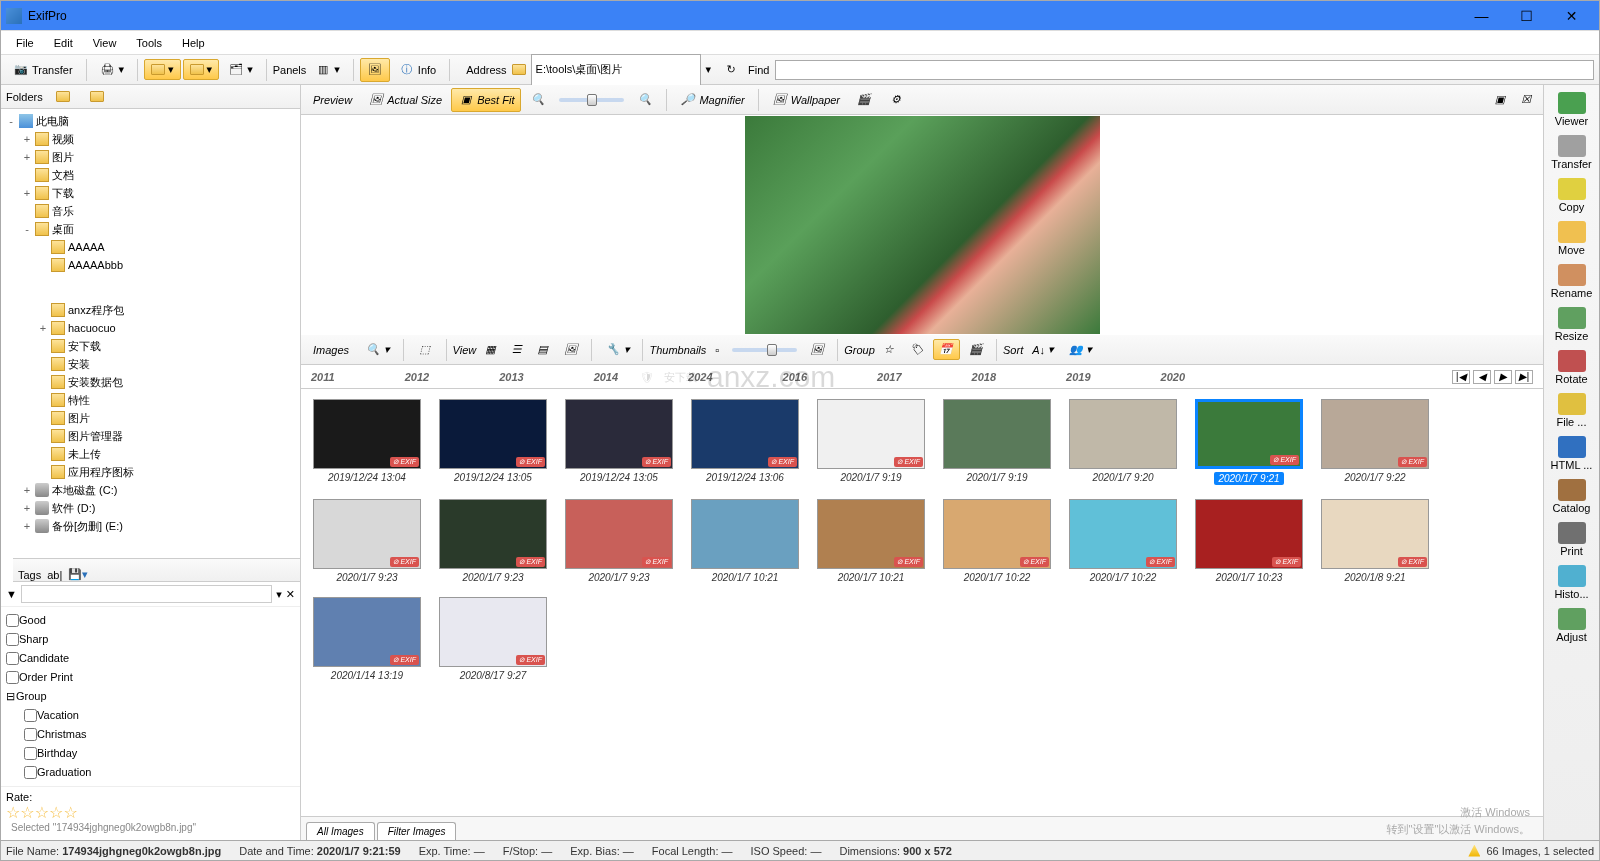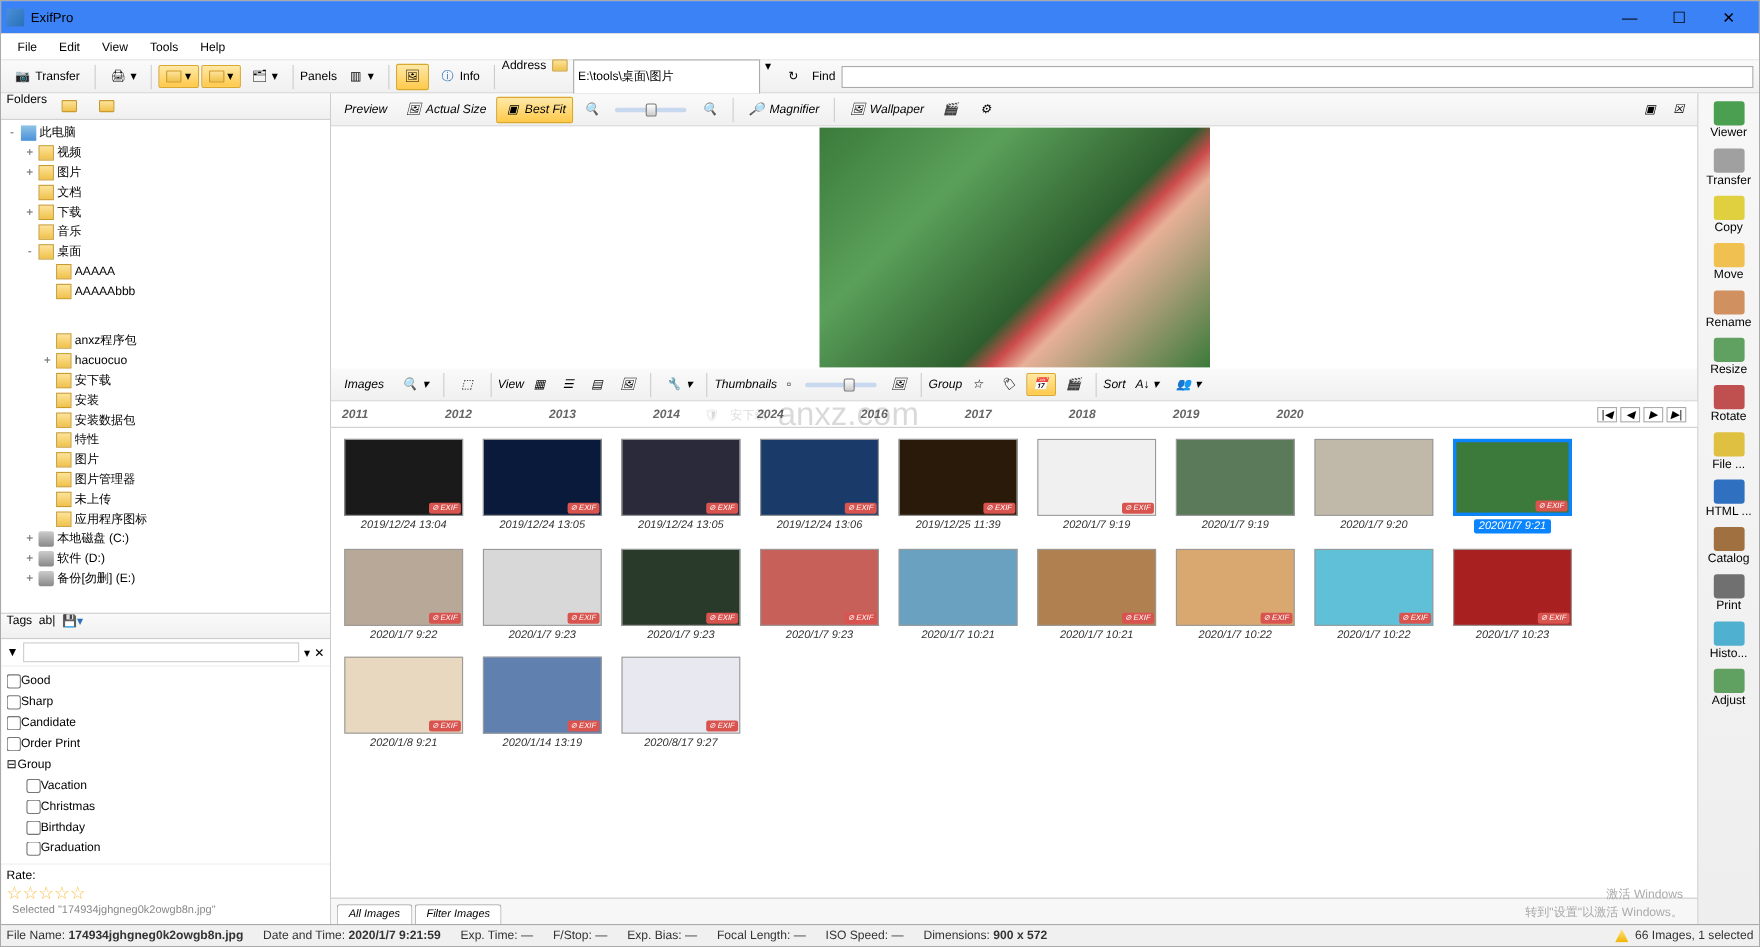--- a/index.html
+++ b/index.html
@@ -15,37 +15,37 @@
 .menubar { display: flex; height: 24px; background: #fff; border-bottom: 1px solid #ddd; align-items: center; padding: 0 5px; }
 .menubar span { padding: 2px 10px; }
 
 .toolbar1, .prevbar, .imagesbar { display: flex; align-items: center; height: 30px; background: linear-gradient(#fafafa, #f0f0f0); border-bottom: 1px solid #ccc; padding: 0 5px; gap: 2px; }
 .tbtn { padding: 3px 6px; display: flex; align-items: center; gap: 3px; border: 1px solid transparent; border-radius: 2px; }
 .tbtn.ylw { background: linear-gradient(#ffe9a8, #ffc94a); border: 1px solid #d9a82f; }
 .tbtn.active { background: linear-gradient(#ffe9a8, #ffc94a); border: 1px solid #d9a82f; }
 .iconbox { width: 16px; height: 16px; display: inline-flex; align-items: center; justify-content: center; }
 .folder-ico { width: 14px; height: 11px; background: linear-gradient(#fde39a, #f0c24b); border: 1px solid #c99a2e; border-radius: 1px; }
 .sep { width: 1px; height: 22px; background: #ccc; margin: 0 4px; }
-.addrbox { display: flex; gap: 5px; }
+.addrbox { display: flex; align-items: center; gap: 5px; margin-left: 10px; }
 .addrbox input { width: 170px; height: 32px; border: 1px solid #aaa; padding: 0 4px; background: #fff; }
 .findbox { display: flex; align-items: center; gap: 5px; flex: 1; }
 .findbox input { flex: 1; height: 20px; border: 1px solid #aaa; background: #fff; }
 
 .midrow { display: flex; flex: 1; min-height: 0; }
 .leftpanel { width: 300px; display: flex; flex-direction: column; border-right: 1px solid #ccc; }
-.folders-hdr { display: flex; height: 24px; background: linear-gradient(#fafafa, #f0f0f0); border-bottom: 1px solid #ccc; padding: 0 5px; gap: 6px; }
+.folders-hdr { display: flex; align-items: center; height: 24px; background: linear-gradient(#fafafa, #f0f0f0); border-bottom: 1px solid #ccc; padding: 0 5px; gap: 6px; }
 .tree { flex: 1; overflow: auto; padding: 3px 5px; line-height: 18px; }
 .tree .row { display: flex; align-items: center; gap: 3px; white-space: nowrap; }
 .tree .exp { width: 10px; color: #666; text-align: center; }
 .tree .ico { width: 14px; height: 14px; display: inline-block; }
 .tree .ico.pc { background: linear-gradient(#8ec5e7, #4a90d9); }
 .tree .ico.fld { background: linear-gradient(#fde39a, #f0c24b); border: 1px solid #c99a2e; }
 .tree .ico.drv { background: linear-gradient(#ccc, #888); border-radius: 2px; }
 
-.tags-hdr { display: flex; align-items: flex-start; height: 24px; background: linear-gradient(#fafafa, #f0f0f0); border-top: 1px solid #ccc; border-bottom: 1px solid #ccc; padding: 0 5px; gap: 6px; }
+.tags-hdr { display: flex; align-items: flex-end; height: 24px; background: linear-gradient(#fafafa, #f0f0f0); border-top: 1px solid #ccc; border-bottom: 1px solid #ccc; padding: 0 5px; gap: 6px; margin-left: 12px; }
 .tags-filter { display: flex; align-items: center; padding: 3px 5px; gap: 4px; border-bottom: 1px solid #eee; }
 .tags-filter input { flex: 1; height: 18px; border: 1px solid #ccc; }
 .taglist { padding: 4px 5px; line-height: 19px; }
 .taglist .row { display: flex; align-items: center; gap: 0; }
 .taglist input[type=checkbox] { width: 13px; height: 13px; }
 .rate-row { padding: 4px 5px; border-top: 1px solid #eee; }
 .stars { color: #f6c04a; font-size: 16px; }
 .selfile { color: #888; font-size: 10px; padding: 0 5px 3px; }
 
 .rightpanel { flex: 1; display: flex; flex-direction: column; min-width: 0; font-style: italic; }
@@ -467,26 +467,20 @@
               </div>
               <div class="thumb-label">2019/12/24  13:05</div>
             </div>
             <div class="thumb-item">
               <div class="thumb-box" style="background: rgb(26, 58, 106);">
                 <div class="exif-badge">⊘ EXIF</div>
               </div>
               <div class="thumb-label">2019/12/24  13:06</div>
             </div>
             <div class="thumb-item">
-              <div class="thumb-box" style="background: rgb(42, 26, 10);">
-                <div class="exif-badge">⊘ EXIF</div>
-              </div>
-              <div class="thumb-label">2019/12/25  11:39</div>
-            </div>
-            <div class="thumb-item">
               <div class="thumb-box" style="background: rgb(240, 240, 240);">
                 <div class="exif-badge">⊘ EXIF</div>
               </div>
               <div class="thumb-label">2020/1/7  9:19</div>
             </div>
             <div class="thumb-item">
               <div class="thumb-box" style="background: rgb(90, 122, 90);"></div>
               <div class="thumb-label">2020/1/7  9:19</div>
             </div>
             <div class="thumb-item">

